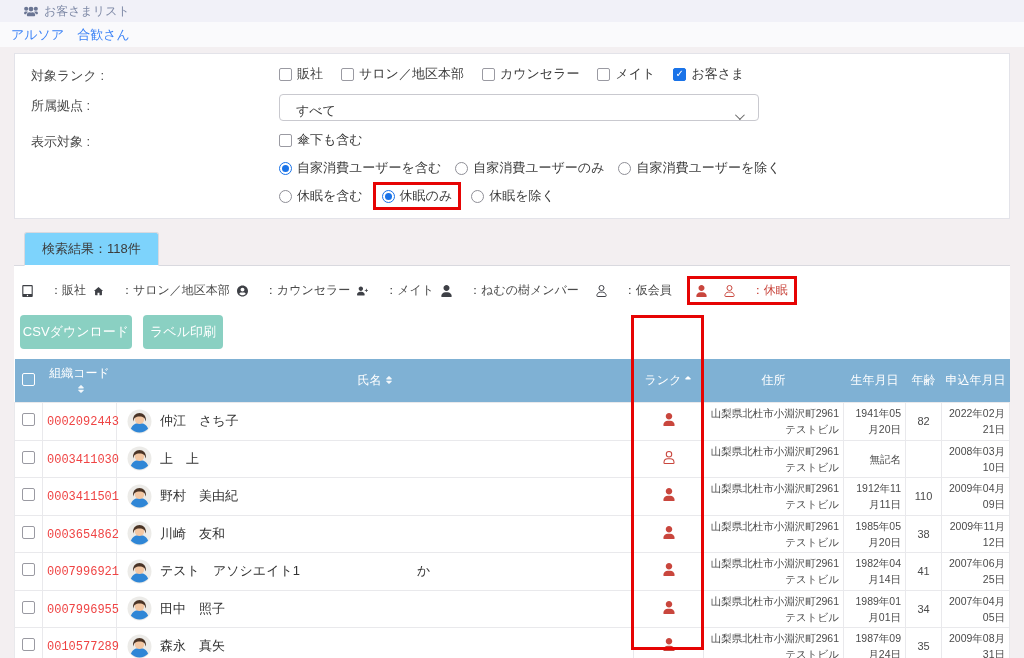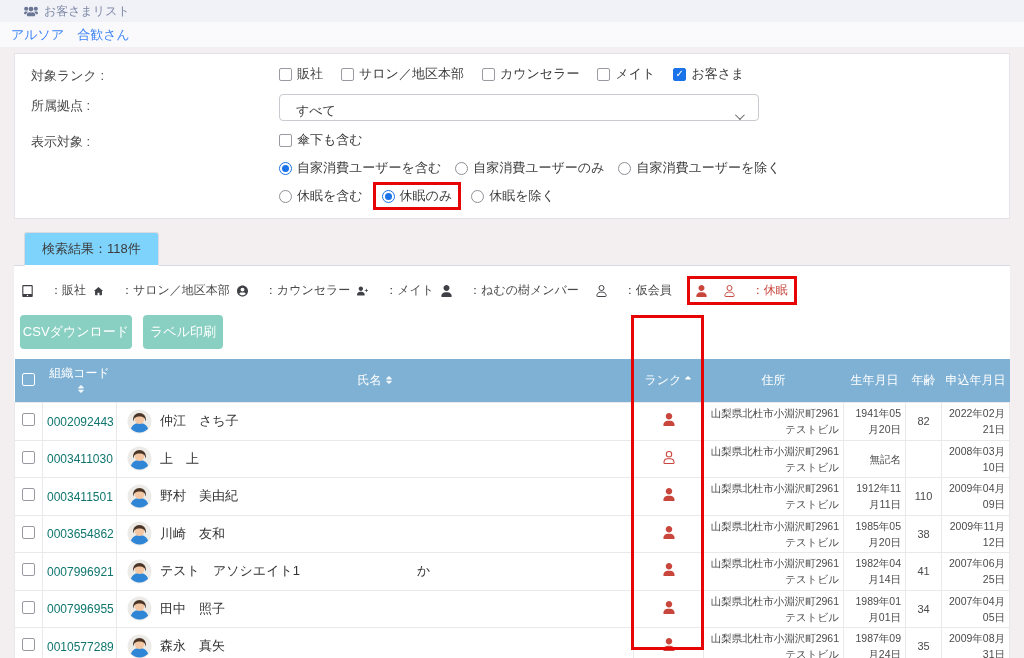--- a/index.html
+++ b/index.html
@@ -43,21 +43,21 @@
   .litem.lhl .icn { color:#c9463d; }
   .btnrow { padding:2px 6px 10px; display:flex; gap:11px; }
   .btn-teal { background:#8ad0c2; color:#fff; border:none; border-radius:4px; padding:8px 0; width:112px; font-size:13px; font-family:inherit; cursor:pointer; }
   .btn-teal.sm { width:80px; }
 
   table { width:100%; border-collapse:collapse; table-layout:fixed; }
   thead th { background:#7fb1d4; color:#fff; font-weight:normal; font-size:12px; text-align:center; padding:6px 2px; }
   thead th .sorticn { display:inline-flex; vertical-align:-1px; margin-left:3px; }
   thead th .sorticn svg { width:8px; height:10px; }
   tbody td { border:1px solid #e9e9ec; height:37px; vertical-align:middle; text-align:center; padding:2px 4px; }
-  .c-code a { color:#0f766e; font-size:12px; text-decoration:none; cursor:pointer; }
+  .c-code a { color:#ef4444; font-size:12px; text-decoration:none; cursor:pointer;font-family:Liberation Mono, monospace; }
   .c-name { text-align:left; position:relative; }
   .c-name .nwrap { display:flex; align-items:center; gap:8px; padding-left:6px; font-size:13px; color:#333; }
   .avatar { width:25px; height:25px; flex:0 0 auto; }
   .avatar svg { width:25px; height:25px; display:block; }
   .extra { position:absolute; left:300px; top:50%; transform:translateY(-50%); font-size:13px; color:#333; }
   .c-rank .icn { color:#c9463d; display:inline-flex; }
   .c-rank .icn svg { width:12px; height:13px; }
   .c-addr, .c-birth, .c-appl { font-size:10.5px; color:#4a4a4a; line-height:1.55; word-break:normal;text-align:right; }
   .c-age { font-size:11px; color:#4a4a4a; }
   .cb.white { border-color:#fff; background:transparent; }

